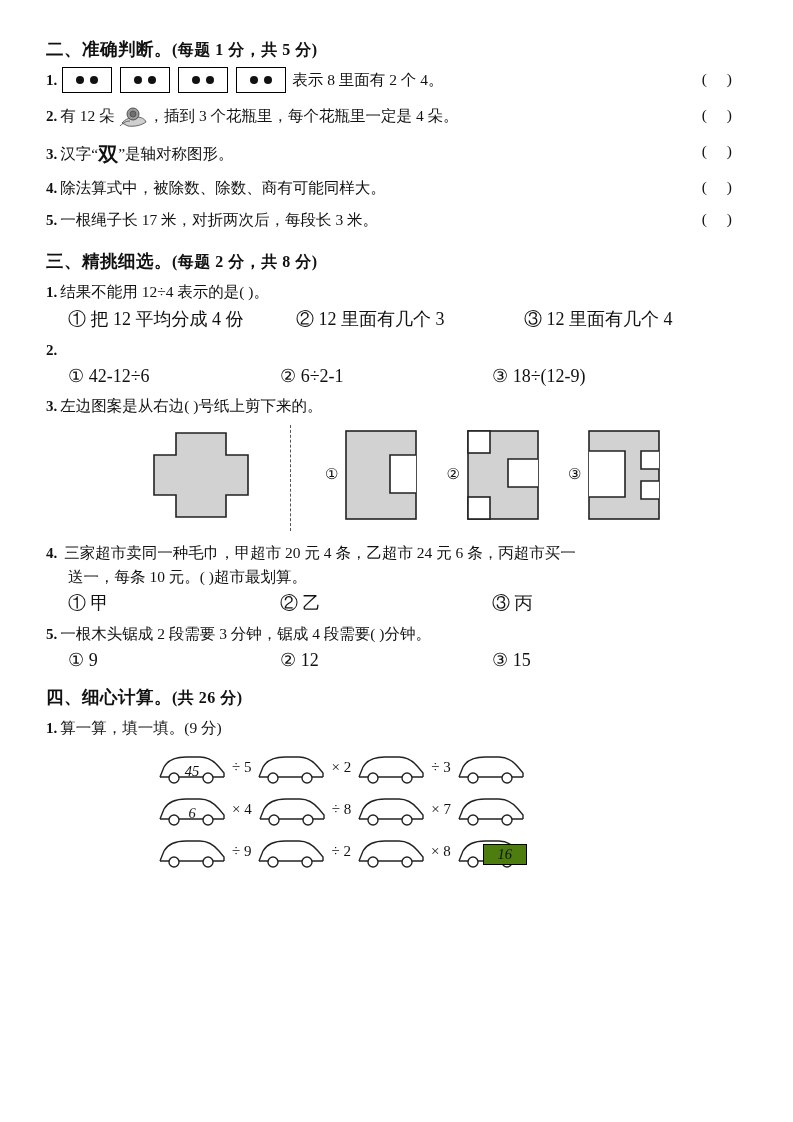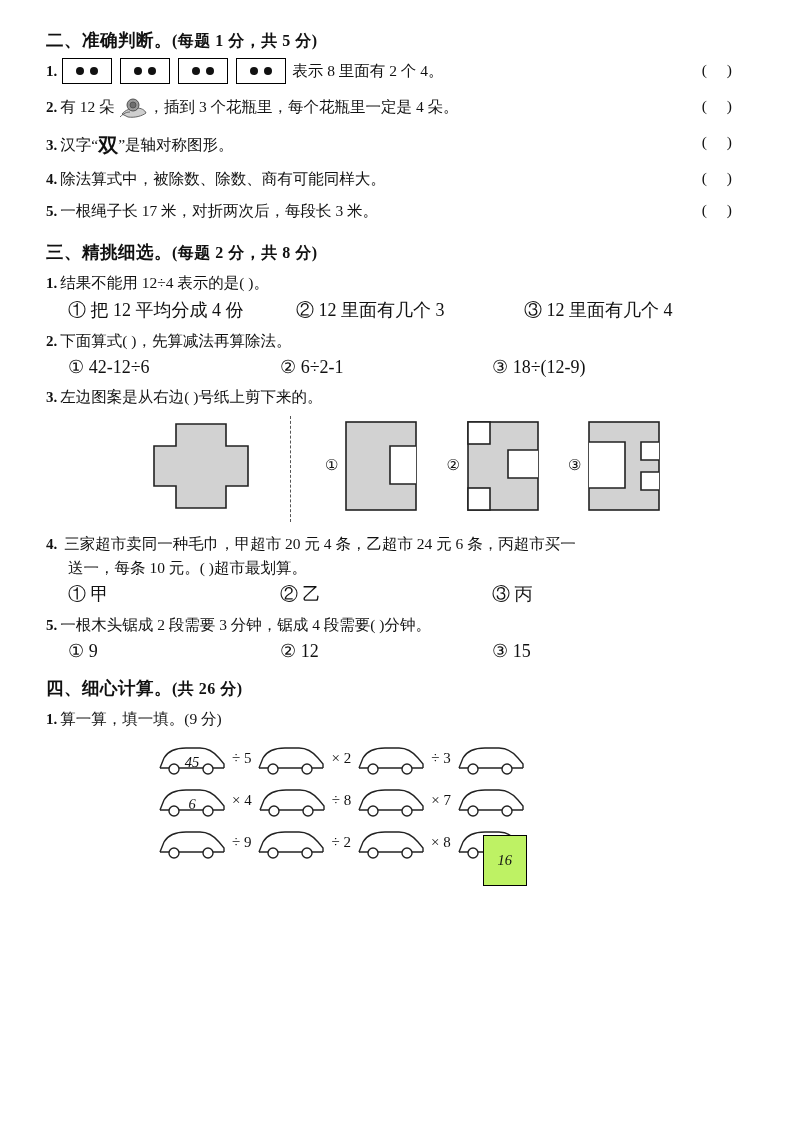--- a/index.html
+++ b/index.html
@@ -18,21 +18,21 @@
   .page {
     position: absolute;
     left: 0; top: 0;
     width: 793px;
     height: 1122px;
     padding: 0;
   }
   .content {
     position: absolute;
     left: 46px;
-    top: 28px;
+    top: 37px;
     width: 700px;
   }
   .section-title {
     font-size: 17.5px;
     font-weight: bold;
     margin: 0 0 6px 0;
     letter-spacing: 0.5px;
   }
   .section-title .note {
     font-weight: bold;
@@ -157,22 +157,22 @@
     top: 12px;
     text-align: center;
     font-size: 14.5px;
   }
   .carval.boxed {
     left: 28px;
     width: 42px;
     right: auto;
     border: 1.2px solid #000;
     top: 9px;
-    padding: 16px 0;
-    background: #bef264;
+    padding: 1px 0;
+    background: #4d7c0f;
   }
   .sp8 { height: 8px; }
   .sp4 { height: 4px; }
 </style>
 </head>
 <body>
 
 <div class="page">
  <div class="content">
 
@@ -256,21 +256,20 @@
     <span>结果不能用 12÷4 表示的是(            )。</span>
   </div>
   <div class="opts wide">
     <div>① 把 12 平均分成 4 份</div>
     <div>② 12 里面有几个 3</div>
     <div>③ 12 里面有几个 4</div>
   </div>
 
   <div class="q q-row">
     <span class="qnum">2.</span>
-    <span>下面算式(            )，先算减法再算除法。</span>
   </div>
   <div class="opts">
     <div>① 42-12÷6</div>
     <div>② 6÷2-1</div>
     <div>③ 18÷(12-9)</div>
   </div>
 
   <div class="q q-row">
     <span class="qnum">3.</span>
     <span>左边图案是从右边(            )号纸上剪下来的。</span>

